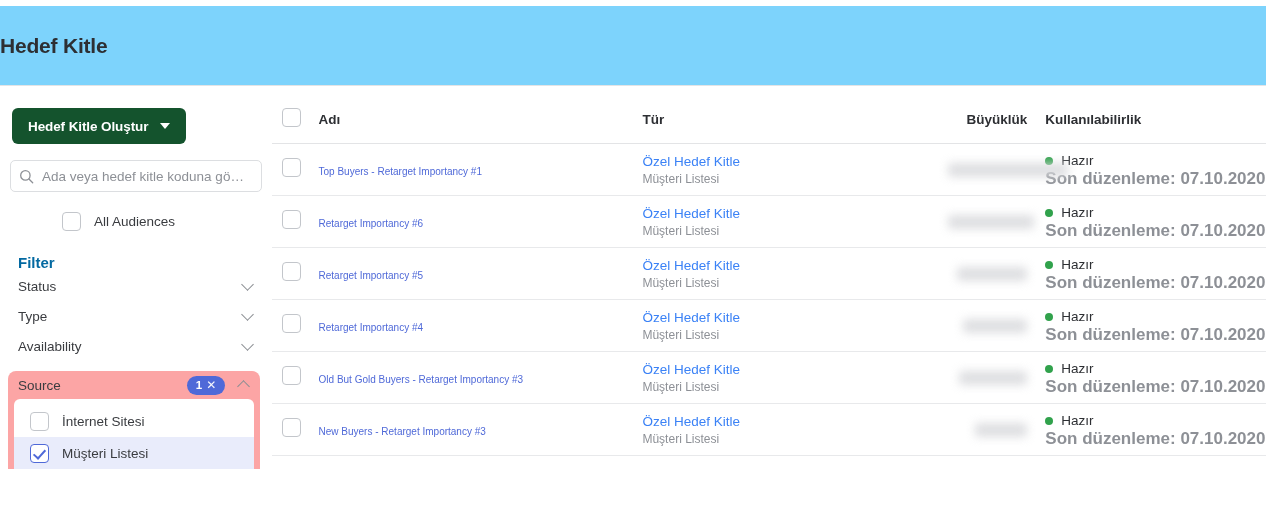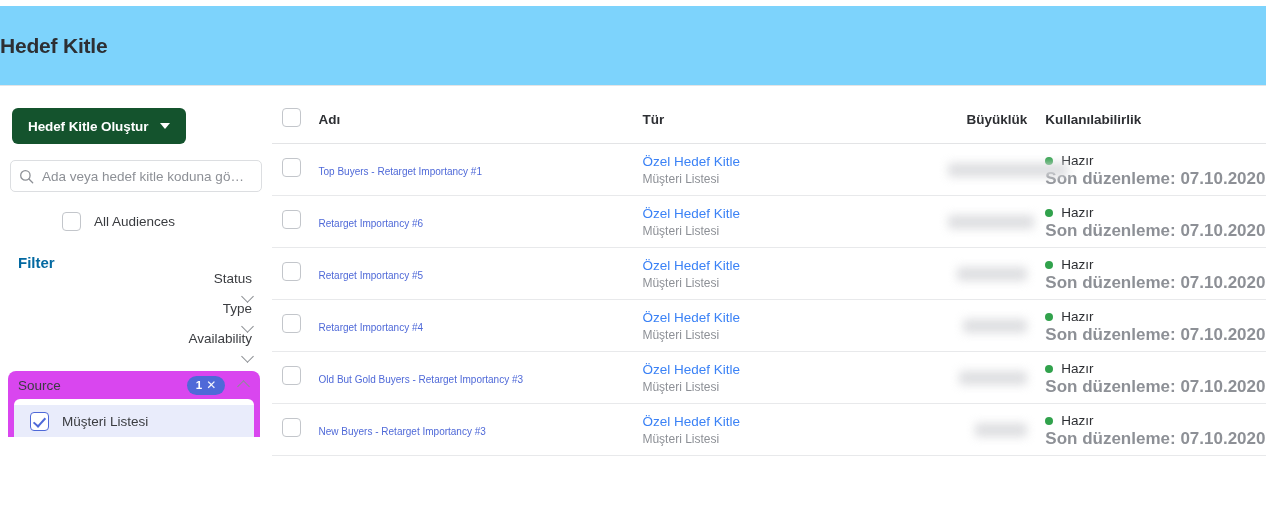--- a/index.html
+++ b/index.html
@@ -142,25 +142,24 @@
     font-size: 15px;
     font-weight: bold;
     color: #0369a1;
   }
 
   .filter-row {
     margin: 0 0 0 18px;
     width: 244px;
     height: 30px;
     display: flex;
-    align-items: flex-end;
+    align-items: center;
     justify-content: space-between;
     padding-right: 10px;
     cursor: pointer;
-    flex-direction: column;
   }
   .filter-row .fr-label {
     font-size: 13.5px;
     color: #3a3c40;
   }
   .chev {
     width: 9px; height: 9px;
     border-right: 1.6px solid #8a8d92;
     border-bottom: 1.6px solid #8a8d92;
     transform: rotate(45deg);
@@ -168,21 +167,21 @@
     flex: 0 0 auto;
   }
   .chev.up { transform: rotate(-135deg); margin-top: 3px; }
 
   .filter-row.rspace { margin-top: 0px; height: 30px; }
 
   
   .source-block {
     margin: 10px 0 0 8px;
     width: 252px;
-    background: #d946ef;
+    background: #fca5a5;
     border-radius: 8px 8px 0 0;
     padding: 0 0 0 0;
     overflow: hidden;
   }
   .source-head {
     height: 28px;
     display: flex;
     align-items: center;
     justify-content: space-between;
     padding: 0 12px 0 10px;
@@ -373,20 +372,24 @@
         <span class="sh-right">
           <span class="badge">
             <span>1</span>
             <span class="bx">✕</span>
           </span>
           <span class="chev up"></span>
         </span>
       </div>
 
       <div class="source-list">
+        <div class="src-item">
+          <span class="cb"></span>
+          <span>İnternet Sitesi</span>
+        </div>
         <div class="src-item sel">
           <span class="cb checked"></span>
           <span>Müşteri Listesi</span>
         </div>
       </div>
     </div>
 
   </div>
 
   <div class="table-area">

